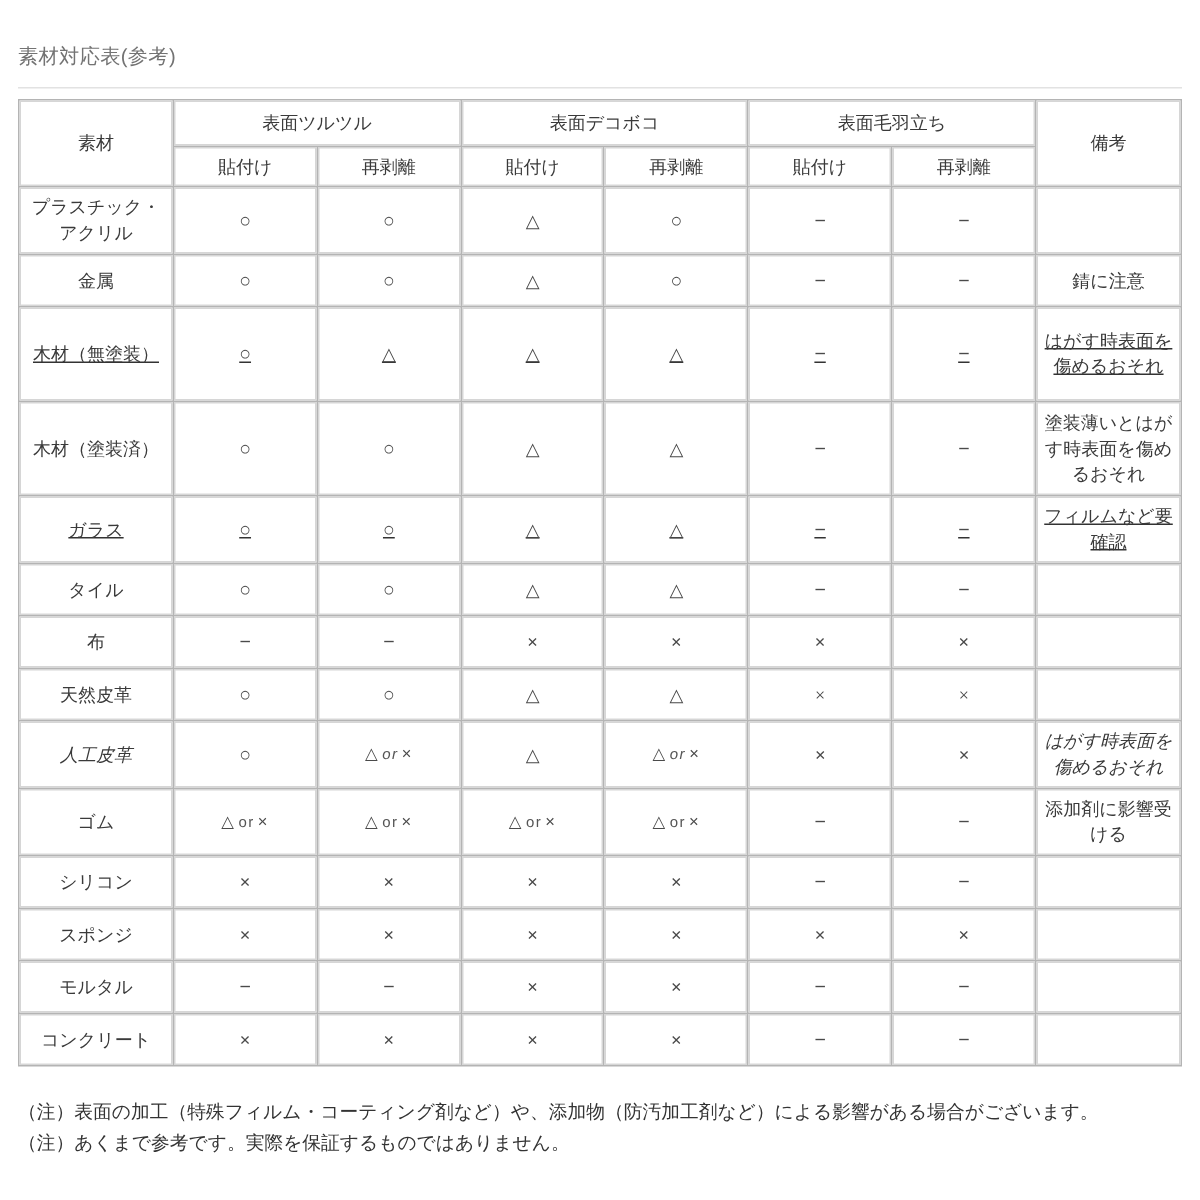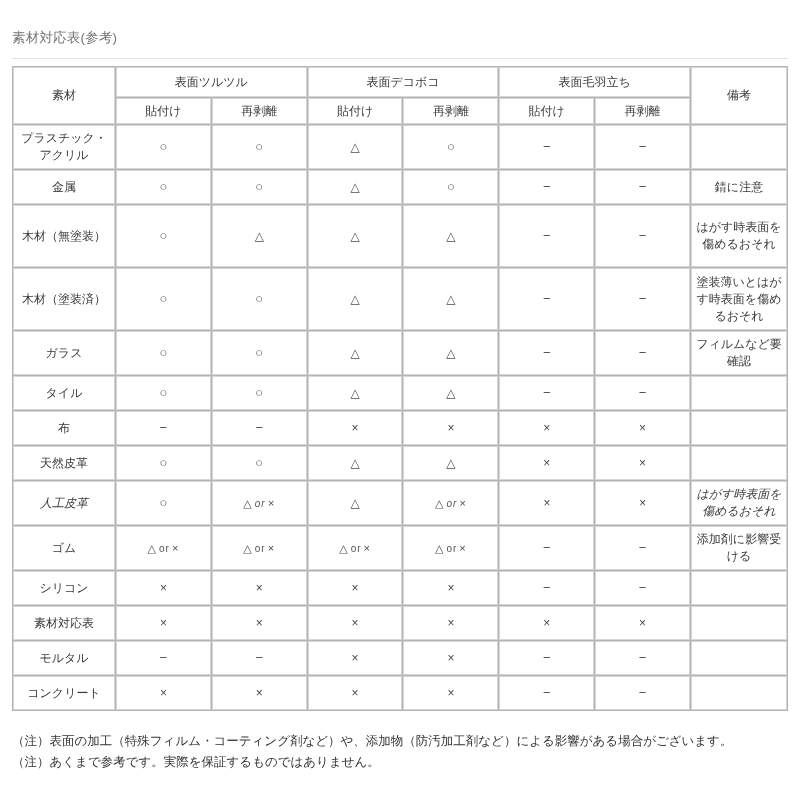--- a/index.html
+++ b/index.html
@@ -102,41 +102,41 @@
         <tr style="height: 34px;">
           <td class="mat">金属</td>
           <td class="col"><span class="sym sym-o">○</span></td>
           <td class="col"><span class="sym sym-o">○</span></td>
           <td class="col"><span class="sym sym-t">△</span></td>
           <td class="col"><span class="sym sym-o">○</span></td>
           <td class="col"><span class="sym sym-d">−</span></td>
           <td class="col"><span class="sym sym-d">−</span></td>
           <td class="note">錆に注意</td>
         </tr>
-        <tr style="height: 62px;">
+        <tr style="height: 62px; text-decoration: underline;">
           <td class="mat">木材（無塗装）</td>
           <td class="col"><span class="sym sym-o">○</span></td>
           <td class="col"><span class="sym sym-t">△</span></td>
           <td class="col"><span class="sym sym-t">△</span></td>
           <td class="col"><span class="sym sym-t">△</span></td>
           <td class="col"><span class="sym sym-d">−</span></td>
           <td class="col"><span class="sym sym-d">−</span></td>
           <td class="note">はがす時表面を傷めるおそれ</td>
         </tr>
         <tr style="height: 62px;">
           <td class="mat">木材（塗装済）</td>
           <td class="col"><span class="sym sym-o">○</span></td>
           <td class="col"><span class="sym sym-o">○</span></td>
           <td class="col"><span class="sym sym-t">△</span></td>
           <td class="col"><span class="sym sym-t">△</span></td>
           <td class="col"><span class="sym sym-d">−</span></td>
           <td class="col"><span class="sym sym-d">−</span></td>
           <td class="note">塗装薄いとはがす時表面を傷めるおそれ</td>
         </tr>
-        <tr style="height: 44px;">
+        <tr style="height: 44px; text-decoration: underline;">
           <td class="mat">ガラス</td>
           <td class="col"><span class="sym sym-o">○</span></td>
           <td class="col"><span class="sym sym-o">○</span></td>
           <td class="col"><span class="sym sym-t">△</span></td>
           <td class="col"><span class="sym sym-t">△</span></td>
           <td class="col"><span class="sym sym-d">−</span></td>
           <td class="col"><span class="sym sym-d">−</span></td>
           <td class="note">フィルムなど要確認</td>
         </tr>
         <tr style="height: 34px;">
@@ -152,21 +152,21 @@
         <tr style="height: 34px;">
           <td class="mat">布</td>
           <td class="col"><span class="sym sym-d">−</span></td>
           <td class="col"><span class="sym sym-d">−</span></td>
           <td class="col"><span class="sym sym-x">×</span></td>
           <td class="col"><span class="sym sym-x">×</span></td>
           <td class="col"><span class="sym sym-x">×</span></td>
           <td class="col"><span class="sym sym-x">×</span></td>
           <td class="note"></td>
         </tr>
-        <tr style="height: 34px;">
+        <tr style="height: 34px; font-family: Liberation Serif, serif;">
           <td class="mat">天然皮革</td>
           <td class="col"><span class="sym sym-o">○</span></td>
           <td class="col"><span class="sym sym-o">○</span></td>
           <td class="col"><span class="sym sym-t">△</span></td>
           <td class="col"><span class="sym sym-t">△</span></td>
           <td class="col"><span class="sym sym-x">×</span></td>
           <td class="col"><span class="sym sym-x">×</span></td>
           <td class="note"></td>
         </tr>
         <tr style="height: 44px; font-style: italic;">
@@ -193,21 +193,21 @@
           <td class="mat">シリコン</td>
           <td class="col"><span class="sym sym-x">×</span></td>
           <td class="col"><span class="sym sym-x">×</span></td>
           <td class="col"><span class="sym sym-x">×</span></td>
           <td class="col"><span class="sym sym-x">×</span></td>
           <td class="col"><span class="sym sym-d">−</span></td>
           <td class="col"><span class="sym sym-d">−</span></td>
           <td class="note"></td>
         </tr>
         <tr style="height: 34px;">
-          <td class="mat">素材対応表</td>
+          <td class="mat">スポンジ</td>
           <td class="col"><span class="sym sym-x">×</span></td>
           <td class="col"><span class="sym sym-x">×</span></td>
           <td class="col"><span class="sym sym-x">×</span></td>
           <td class="col"><span class="sym sym-x">×</span></td>
           <td class="col"><span class="sym sym-x">×</span></td>
           <td class="col"><span class="sym sym-x">×</span></td>
           <td class="note"></td>
         </tr>
         <tr style="height: 34px;">
           <td class="mat">モルタル</td>

